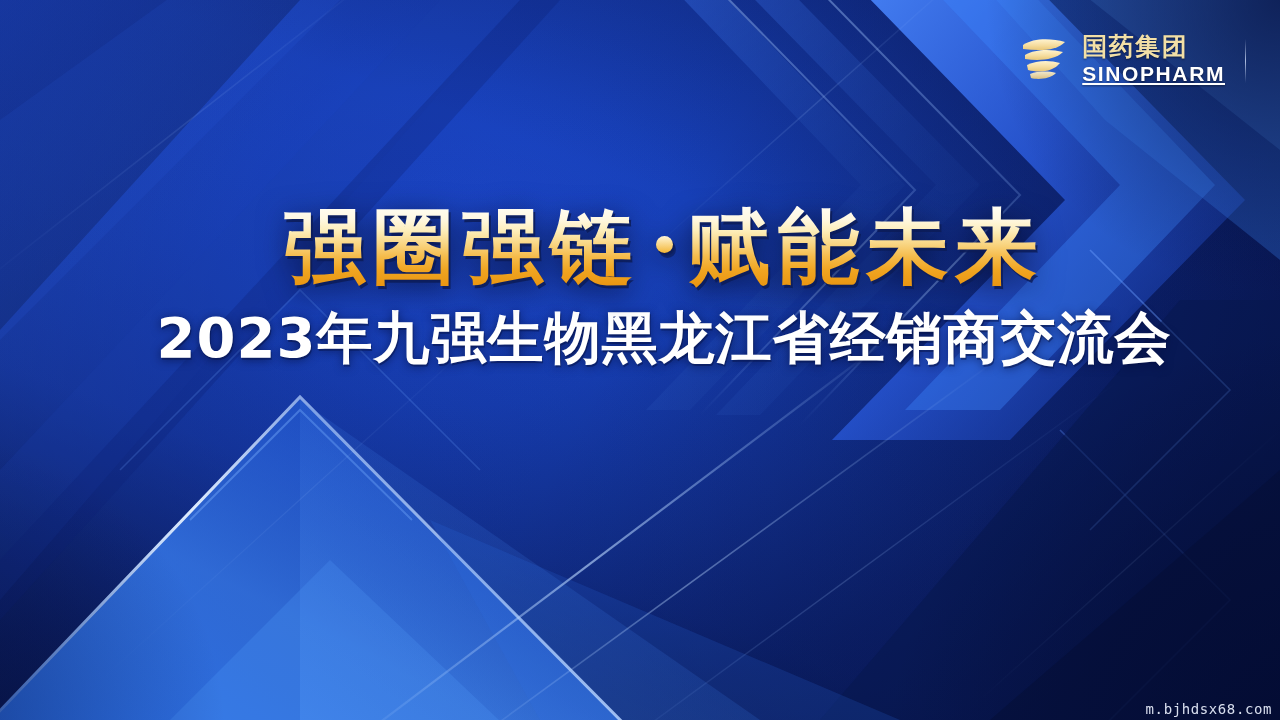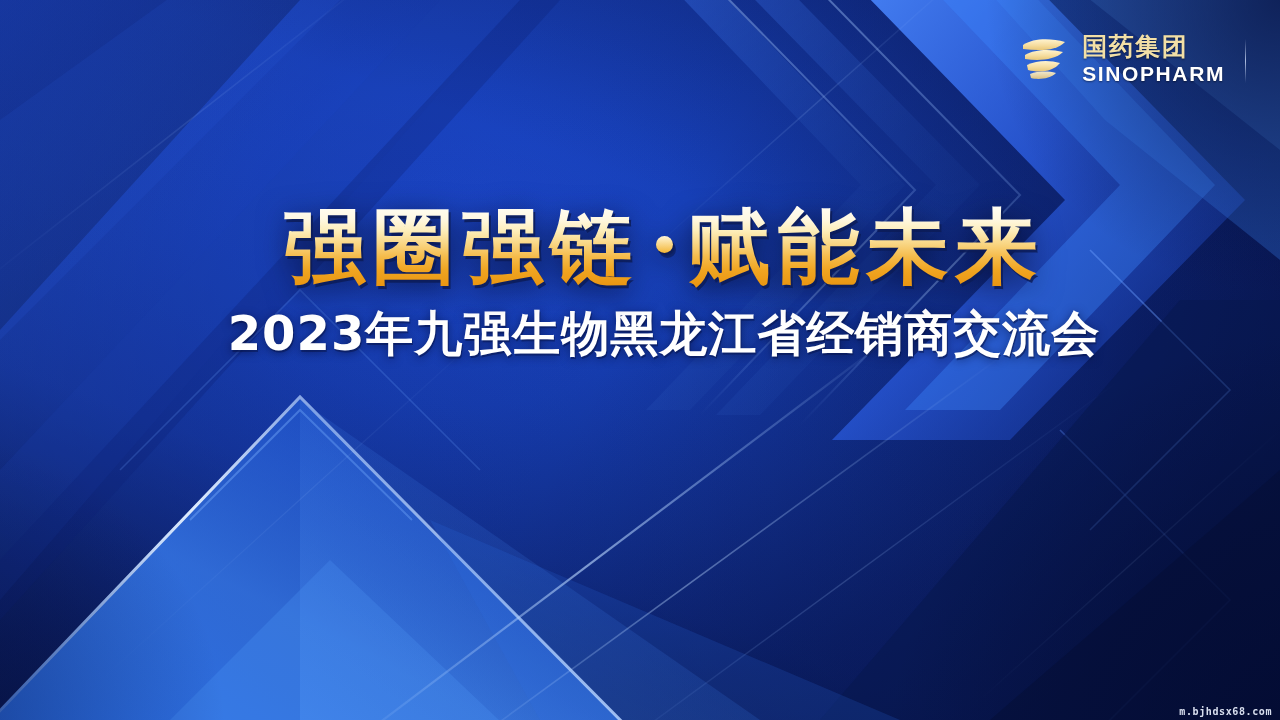--- a/index.html
+++ b/index.html
@@ -57,20 +57,21 @@
     font-size:25px; font-weight:bold; color:#f2dfa6;
     letter-spacing:1.5px;
     font-family:"DejaVu Sans","Liberation Sans",sans-serif;
     text-shadow:0 1px 2px rgba(0,0,0,.45);
   }
   .logo-en {
     font-size:21px; font-weight:bold; color:#ffffff;
     letter-spacing:1.6px; margin-top:4px;
     font-family:"Liberation Sans",sans-serif;
     text-shadow:0 1px 2px rgba(0,0,0,.45);
+    text-decoration:underline;
   }
   .logo-en.sml { font-size:17px; letter-spacing:2.1px; }
   .logo-sep {
     width:1px; height:44px;
     background:linear-gradient(to bottom, rgba(210,225,255,0), rgba(215,228,255,.78), rgba(210,225,255,0));
   }
 
   
   #content {
     position:absolute; left:0; right:0; top:0; bottom:0;
@@ -106,21 +107,21 @@
     width:17px; height:17px; border-radius:50%;
     background:linear-gradient(to bottom,#fff6d8,#f3b636);
     vertical-align:middle;
     margin:0 16px 16px 16px;
     -webkit-text-fill-color:initial;
     filter:drop-shadow(1px 2px 0 rgba(12,28,88,.8));
   }
 
   #subtitle {
     margin-top:20px;
-    font-size:48px;
+    font-size:56px;
     font-weight:bold;
     color:#ffffff;
     letter-spacing:1px;
     white-space:nowrap;
     line-height:1.06;
     font-family:"DejaVu Sans","Liberation Sans",sans-serif;
     text-shadow:0 2px 10px rgba(4,14,60,.65), 1px 2px 0 rgba(8,22,78,.5);
   }
 
   #meta-line {
@@ -132,25 +133,24 @@
     font-family:"DejaVu Sans","Liberation Sans",sans-serif;
     text-shadow:0 2px 8px rgba(4,14,60,.6);
   }
   #meta-line .gap { display:inline-block; width:36px; }
 
   
   #watermark {
     position:absolute; right:8px; bottom:3px;
     z-index:50;
     font-family:"DejaVu Sans Mono","Liberation Mono",monospace;
-    font-size:10px;
+    font-size:14px;
     color:#e8eefc;
     letter-spacing:.6px;
     opacity:.93;
-    font-weight:bold;
   }
 </style>
 </head>
 <body>
 
 <div id="stage">
 
   <div class="bglayer wash-a"></div>
   <div class="bglayer wash-b"></div>
 

